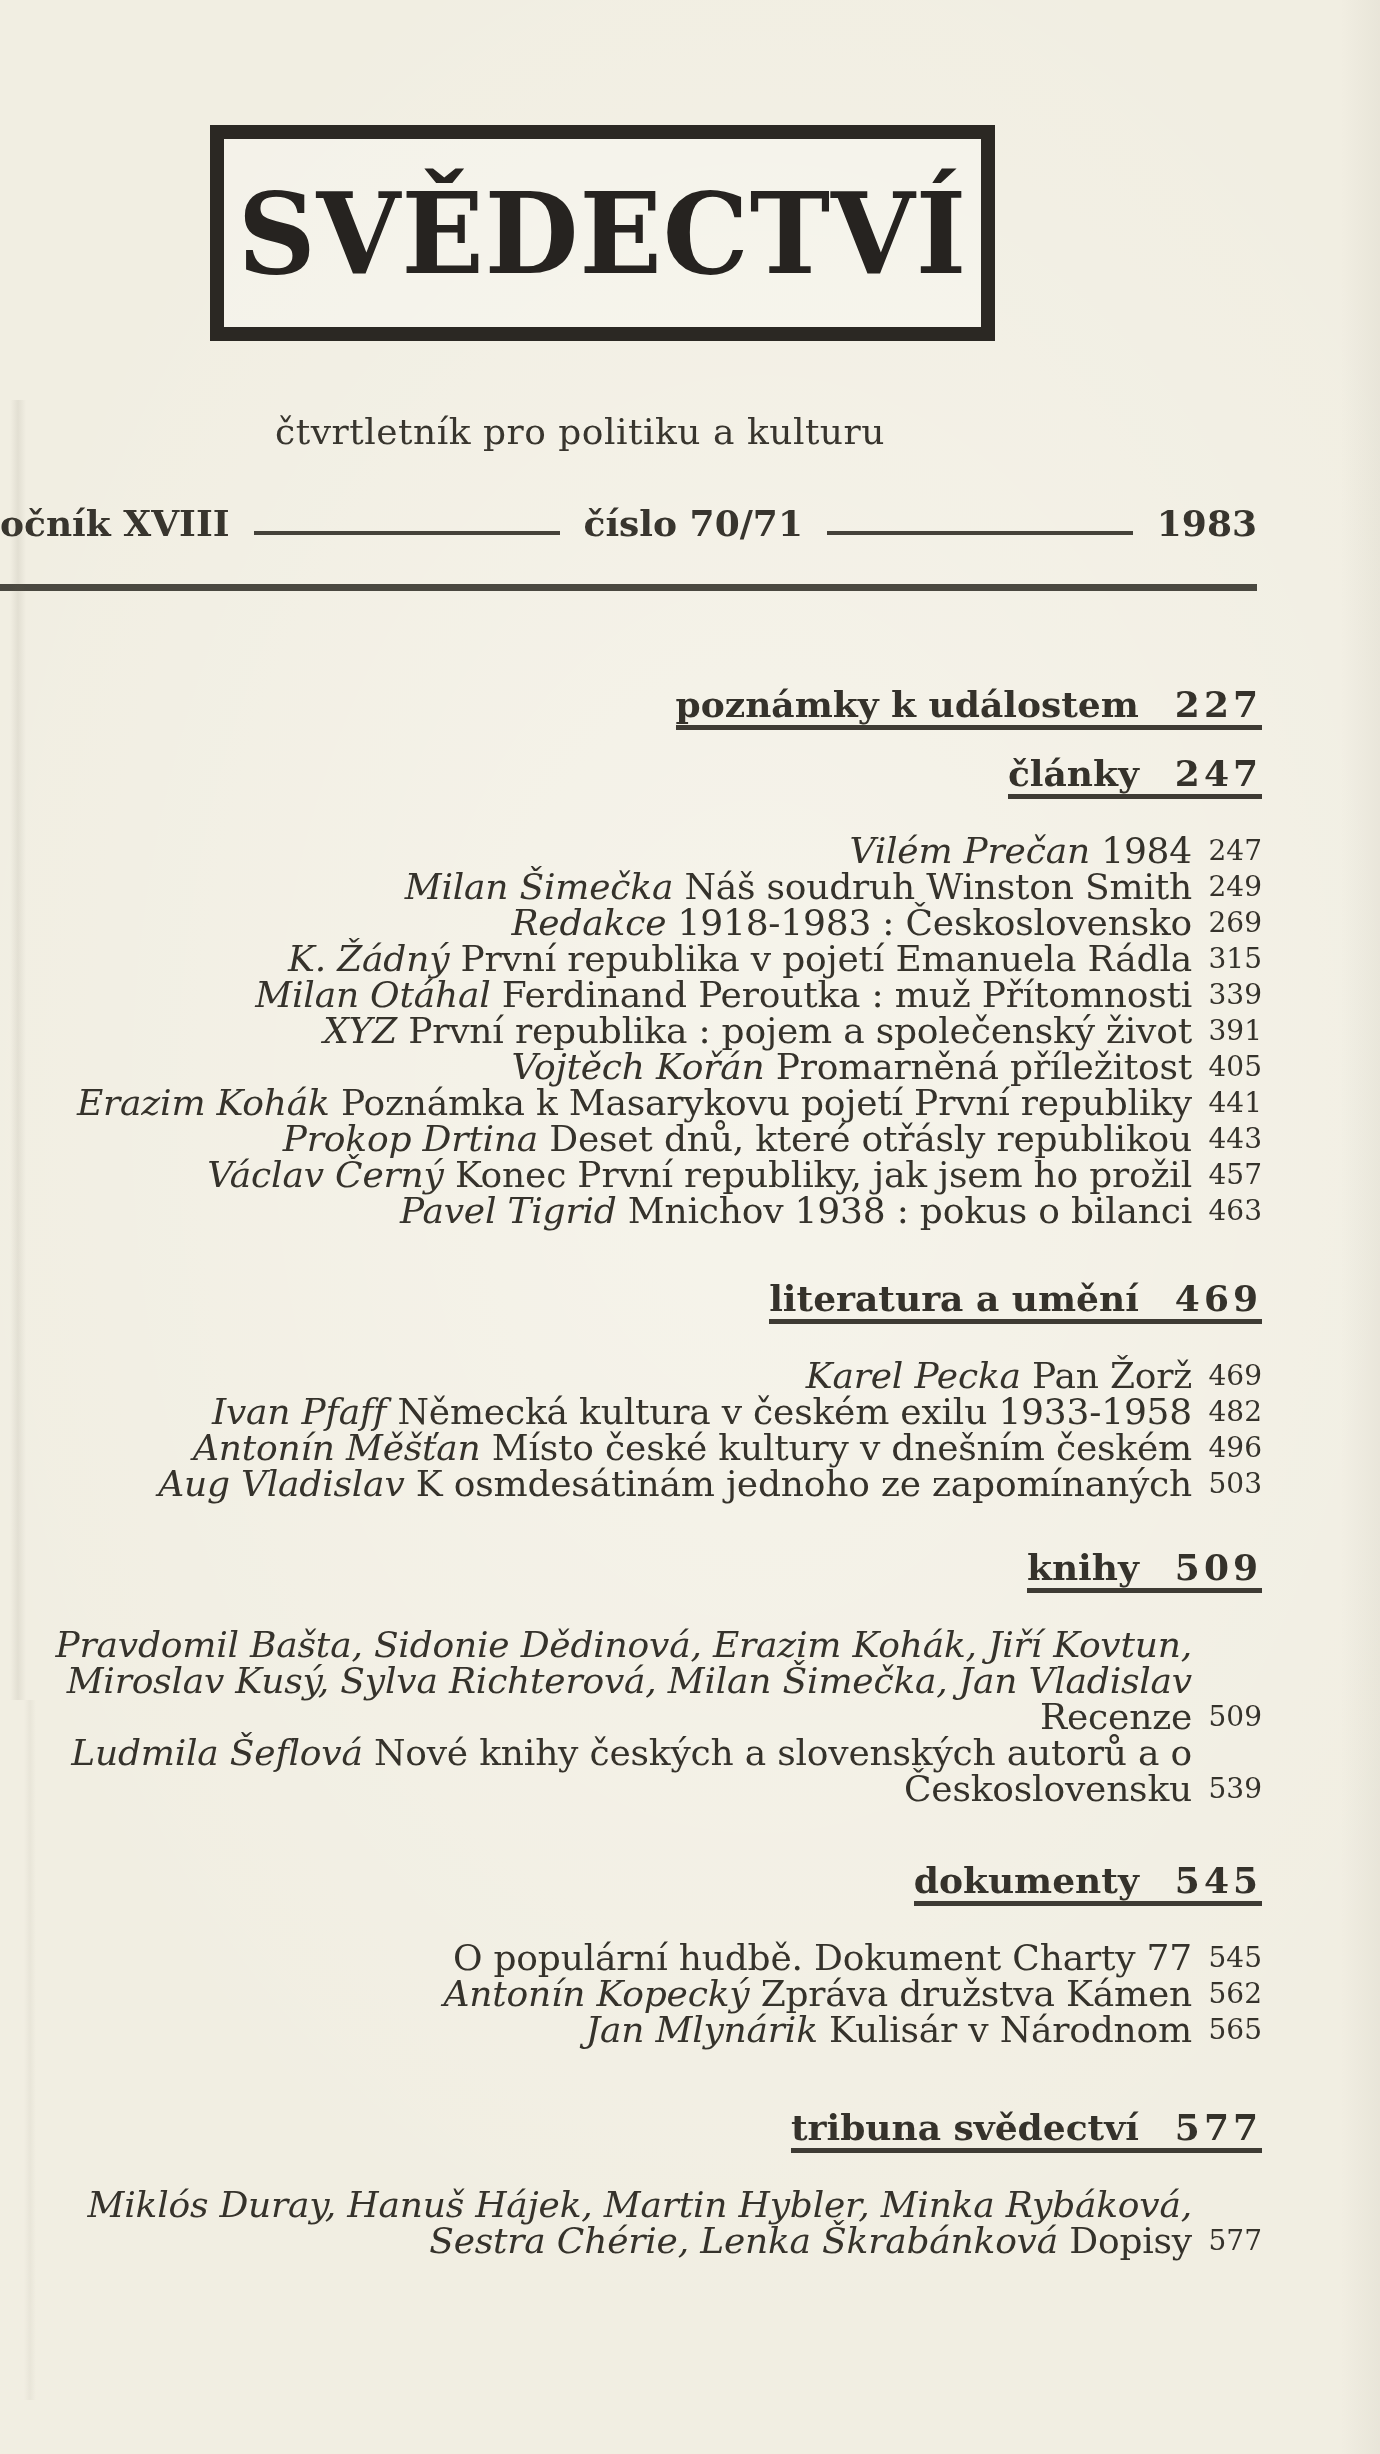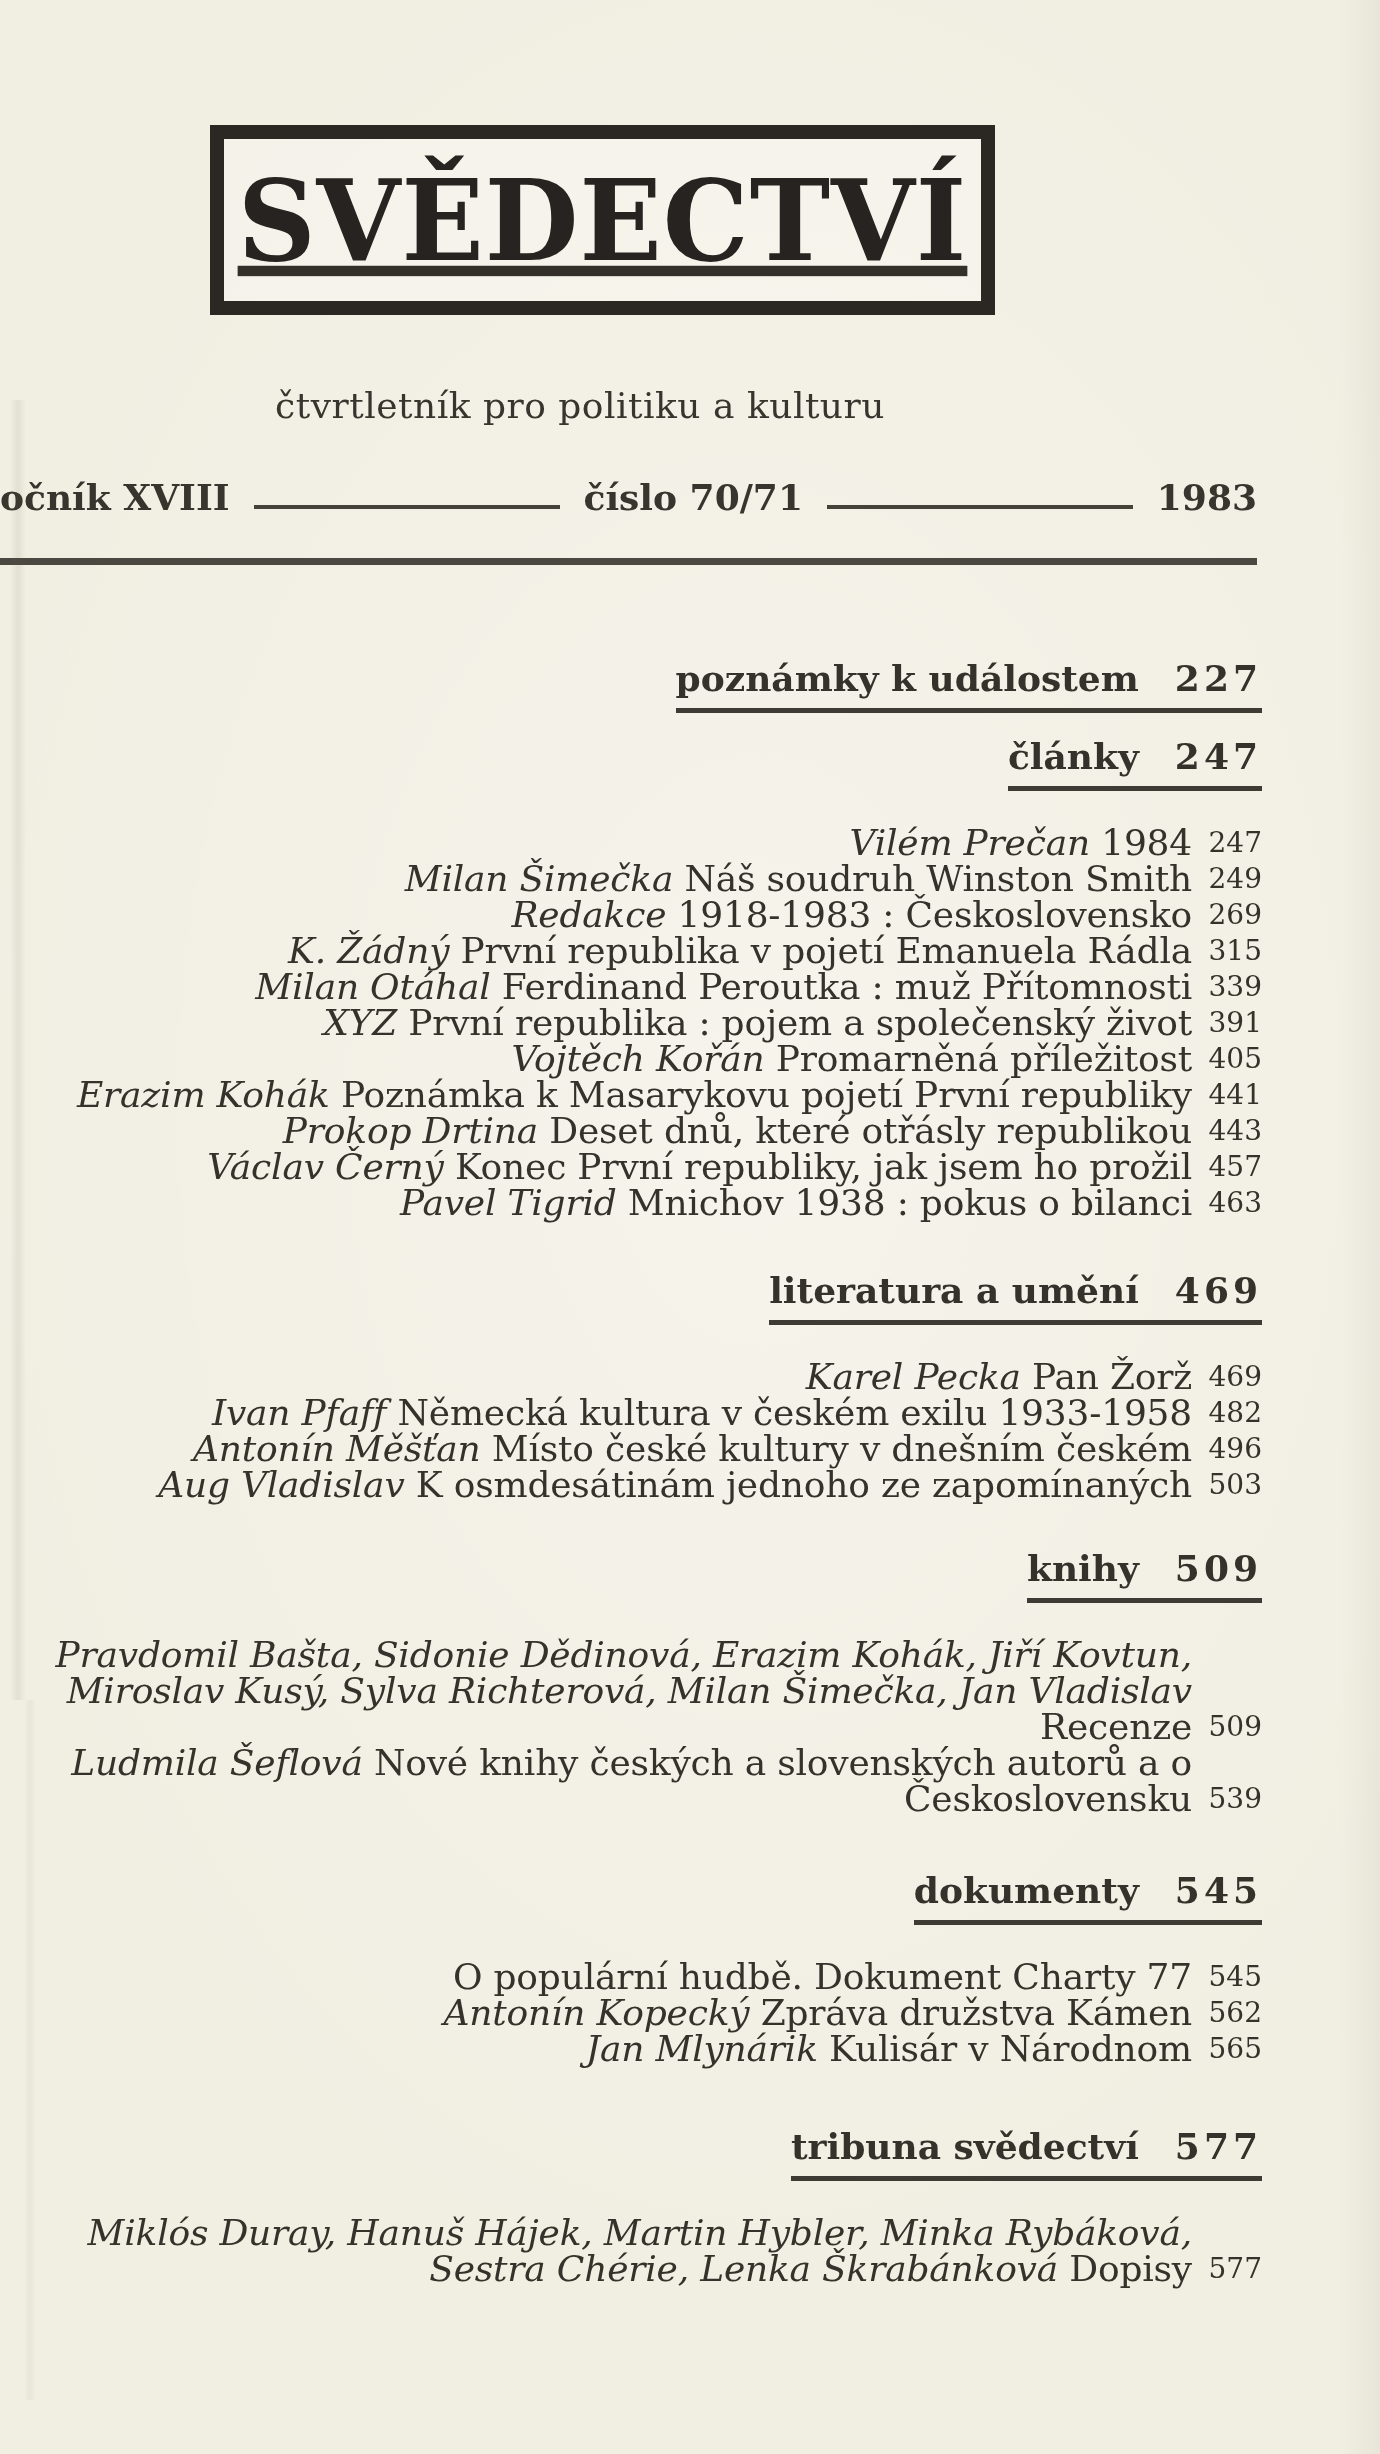--- a/index.html
+++ b/index.html
@@ -24,25 +24,24 @@
   }
   .fold2{
     position:absolute;left:24px;top:1700px;width:12px;height:700px;
     background:linear-gradient(90deg, rgba(100,94,76,0) 0%, rgba(100,94,76,0.06) 50%, rgba(100,94,76,0) 100%);
     pointer-events:none;
   }
 
   
   .logo-box{
     margin:125px 0 0 210px;
-    width:785px;height:190px;box-sizing:border-box;
+    width:785px;height:216px;box-sizing:border-box;
     border:14px solid #2b2823;
     display:flex;align-items:center;justify-content:center;
     background:rgba(255,255,255,0.25);
-    text-decoration:underline;
   }
   .logo-text{
     font-family:"DejaVu Serif","Liberation Serif",serif;
     font-weight:900;
     font-size:108px;
     letter-spacing:1px;
     color:#262320;
     line-height:1;
     transform:scaleY(1.04);
     white-space:nowrap;
@@ -84,21 +83,20 @@
   .toc-section:nth-child(2){margin-top:22px;}
   .toc-section:nth-child(3){margin-top:48px;}
   .toc-section:nth-child(4){margin-top:44px;}
   .toc-section:nth-child(5){margin-top:52px;}
   .toc-section:nth-child(6){margin-top:58px;}
 
   .section-header{text-align:right;}
   .sec-head-inner{
     display:inline-block;
     border-bottom:5px solid #3e3b34;
-    padding-bottom:9px;
     font-weight:bold;
     font-size:36px;
     color:#35322b;
     white-space:nowrap;
   }
   .sec-page{margin-left:36px;letter-spacing:4px;}
 
   .section-entries{margin-top:34px;}
   .toc-entry{
     display:flex;

